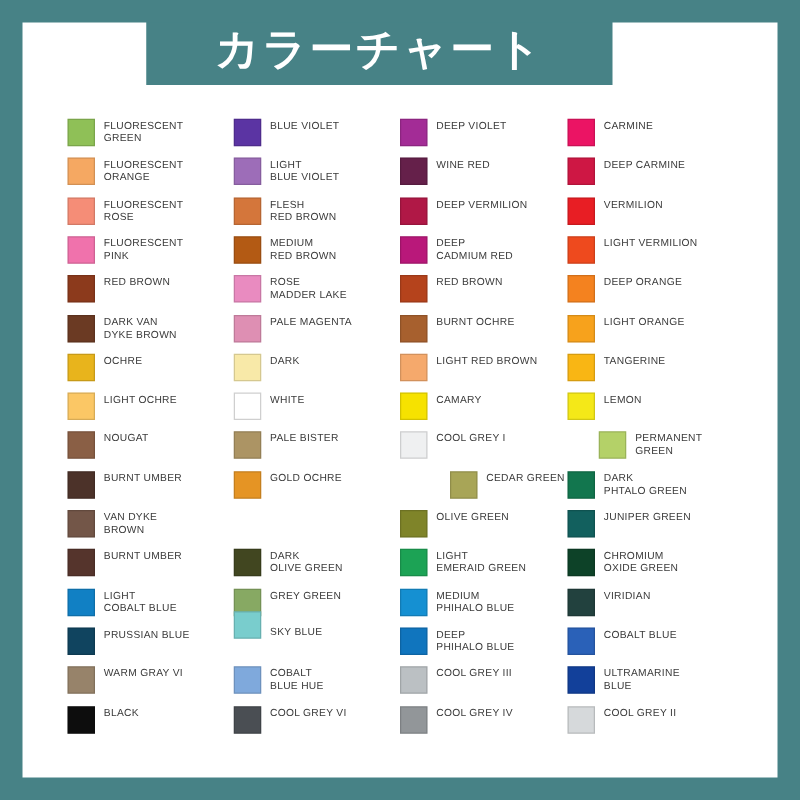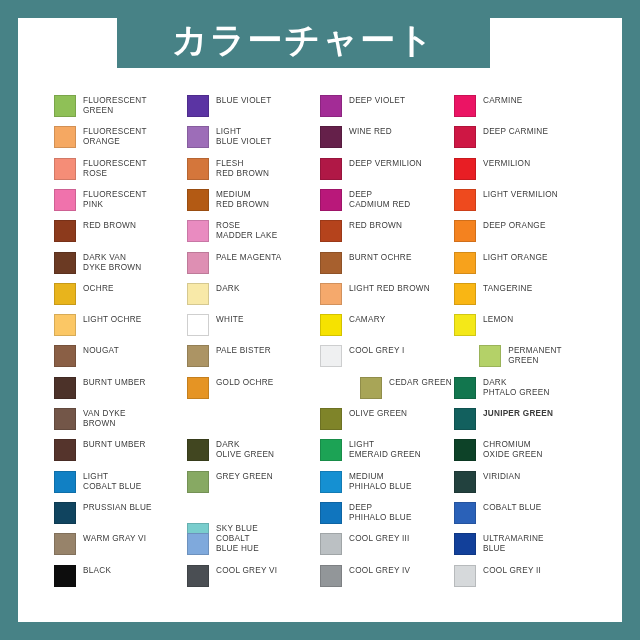--- a/index.html
+++ b/index.html
@@ -237,21 +237,21 @@
         </div>
         <div class="swatch-row" style="top: 344.3px;">
           <div class="swatch" style="background: rgb(65, 70, 32);"></div>
           <div class="label">DARK
 OLIVE GREEN</div>
         </div>
         <div class="swatch-row" style="top: 375.6px; text-align: right;">
           <div class="swatch" style="background: rgb(135, 169, 99);"></div>
           <div class="label">GREY GREEN</div>
         </div>
-        <div class="swatch-row" style="top: 428px;">
+        <div class="swatch-row" style="top: 385px; align-items: flex-end;">
           <div class="swatch" style="background: rgb(121, 205, 205);"></div>
           <div class="label">SKY BLUE</div>
         </div>
         <div class="swatch-row" style="top: 438.2px;">
           <div class="swatch" style="background: rgb(127, 169, 220);"></div>
           <div class="label">COBALT
 BLUE HUE</div>
         </div>
         <div class="swatch-row" style="top: 469.5px;">
           <div class="swatch" style="background: rgb(74, 78, 83);"></div>
@@ -364,21 +364,21 @@
         <div class="swatch-row" style="top: 250.4px; justify-content: center;">
           <div class="swatch" style="background: rgb(180, 209, 104);"></div>
           <div class="label">PERMANENT
 GREEN</div>
         </div>
         <div class="swatch-row" style="top: 281.7px;">
           <div class="swatch" style="background: rgb(18, 118, 78);"></div>
           <div class="label">DARK
 PHTALO GREEN</div>
         </div>
-        <div class="swatch-row" style="top: 313px; font-weight: bold;">
+        <div class="swatch-row" style="top: 313px;">
           <div class="swatch" style="background: rgb(18, 96, 94);"></div>
           <div class="label">JUNIPER GREEN</div>
         </div>
         <div class="swatch-row" style="top: 344.3px;">
           <div class="swatch" style="background: rgb(13, 66, 40);"></div>
           <div class="label">CHROMIUM
 OXIDE GREEN</div>
         </div>
         <div class="swatch-row" style="top: 375.6px;">
           <div class="swatch" style="background: rgb(34, 65, 62);"></div>

